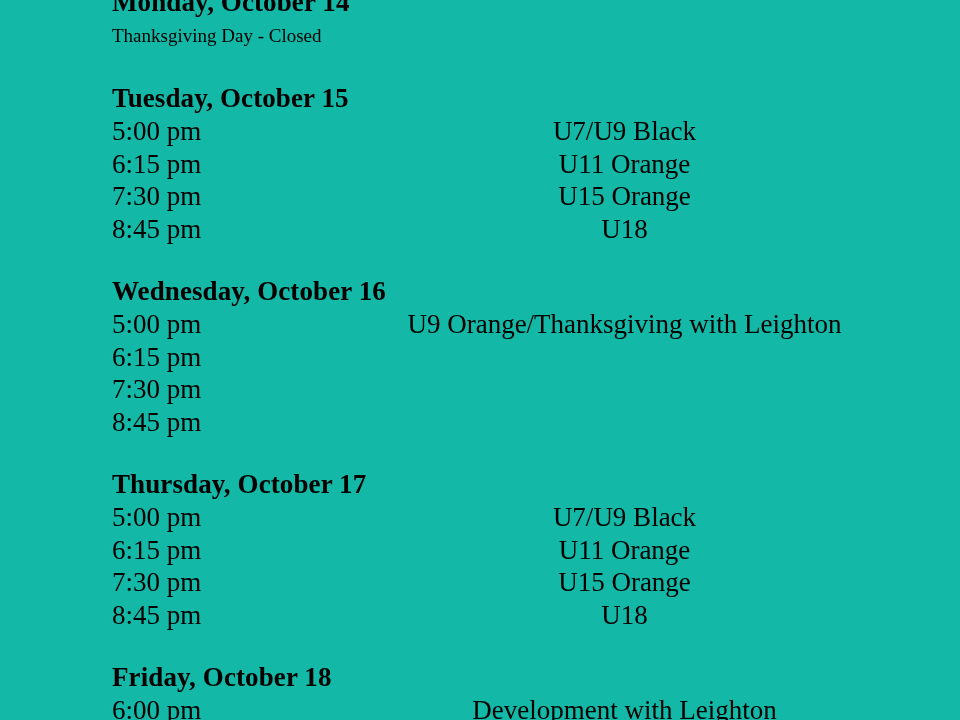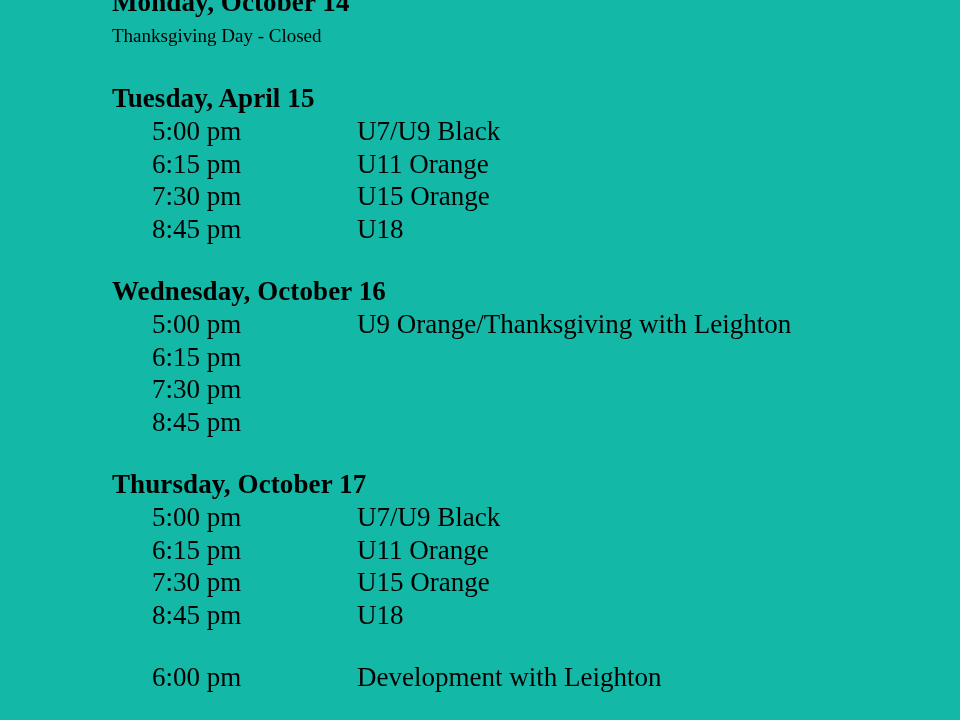--- a/index.html
+++ b/index.html
@@ -44,43 +44,43 @@
   .note-line {
     font-size: 19px;
     line-height: 33px;
     white-space: nowrap;
   }
   .session {
     display: flex;
     font-size: 27px;
     line-height: 32.5px;
     white-space: nowrap;
-    margin-left: 40px;
   }
   .session .time {
     width: 205px;
     flex: 0 0 205px;
   }
   .session .team {
     flex: 1 1 auto;
+    text-align: center;
   }
 </style>
 </head>
 <body>
 
 <div class="page">
   <div class="doc">
 
     <div class="day-block">
       <div class="day-heading">Monday, October 14</div>
       <div class="note-line">Thanksgiving Day - Closed</div>
     </div>
 
     <div class="day-block">
-      <div class="day-heading">Tuesday, April 15</div>
+      <div class="day-heading">Tuesday, October 15</div>
       <div class="session">
         <span class="time">5:00 pm</span>
         <span class="team">U7/U9 Black</span>
       </div>
       <div class="session">
         <span class="time">6:15 pm</span>
         <span class="team">U11 Orange</span>
       </div>
       <div class="session">
         <span class="time">7:30 pm</span>
@@ -123,20 +123,21 @@
         <span class="time">7:30 pm</span>
         <span class="team">U15 Orange</span>
       </div>
       <div class="session">
         <span class="time">8:45 pm</span>
         <span class="team">U18</span>
       </div>
     </div>
 
     <div class="day-block">
+      <div class="day-heading">Friday, October 18</div>
       <div class="session">
         <span class="time">6:00 pm</span>
         <span class="team">Development with Leighton</span>
       </div>
     </div>
 
   </div>
 </div>
 
 </body></html>

